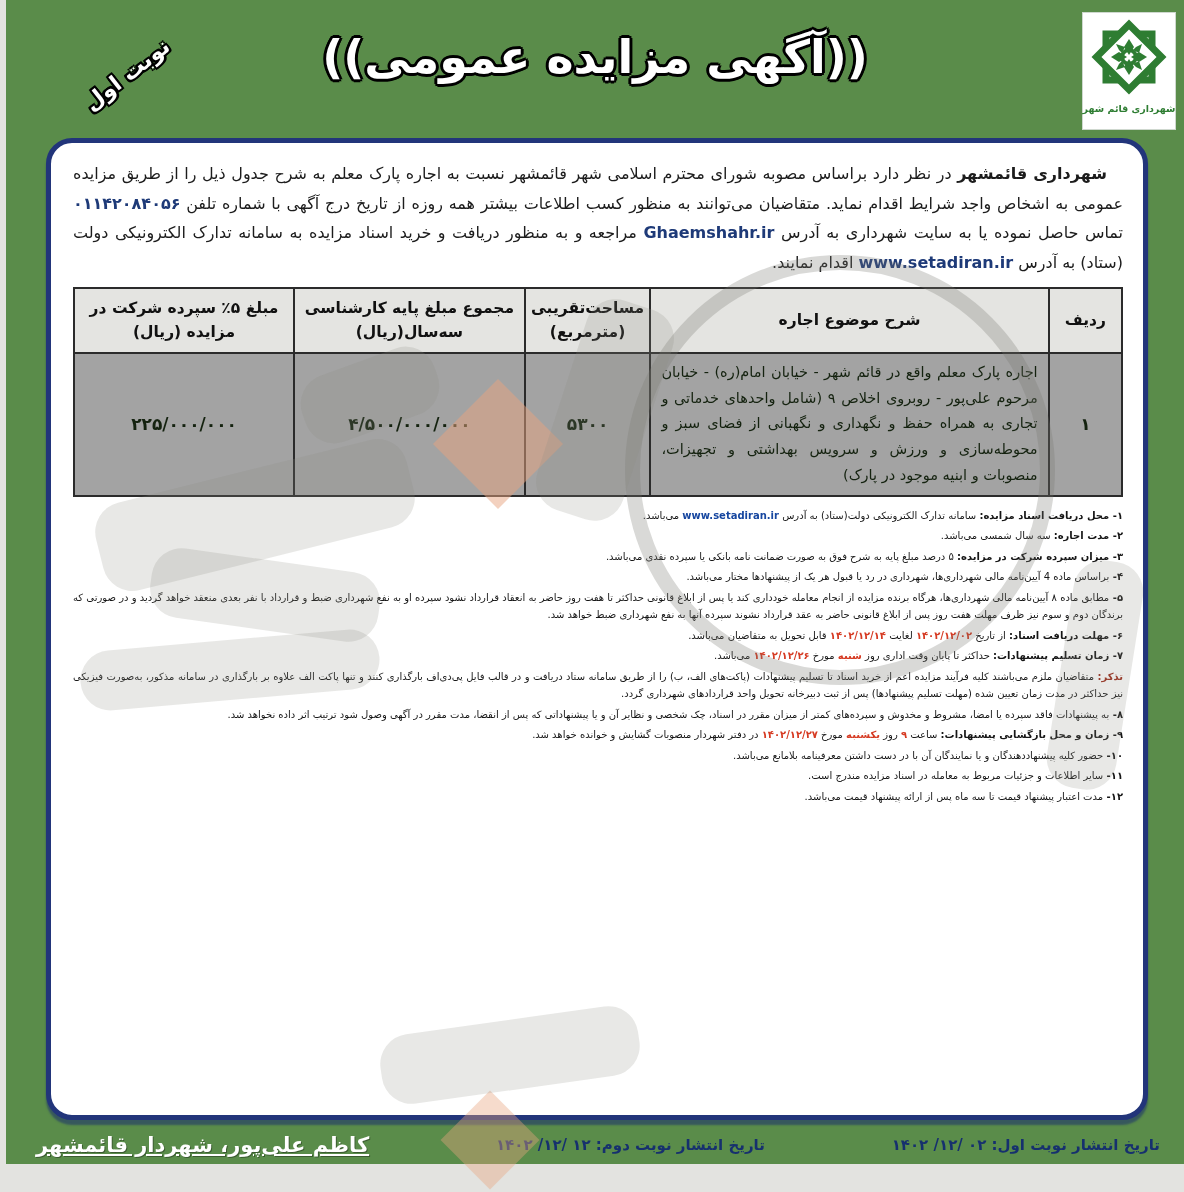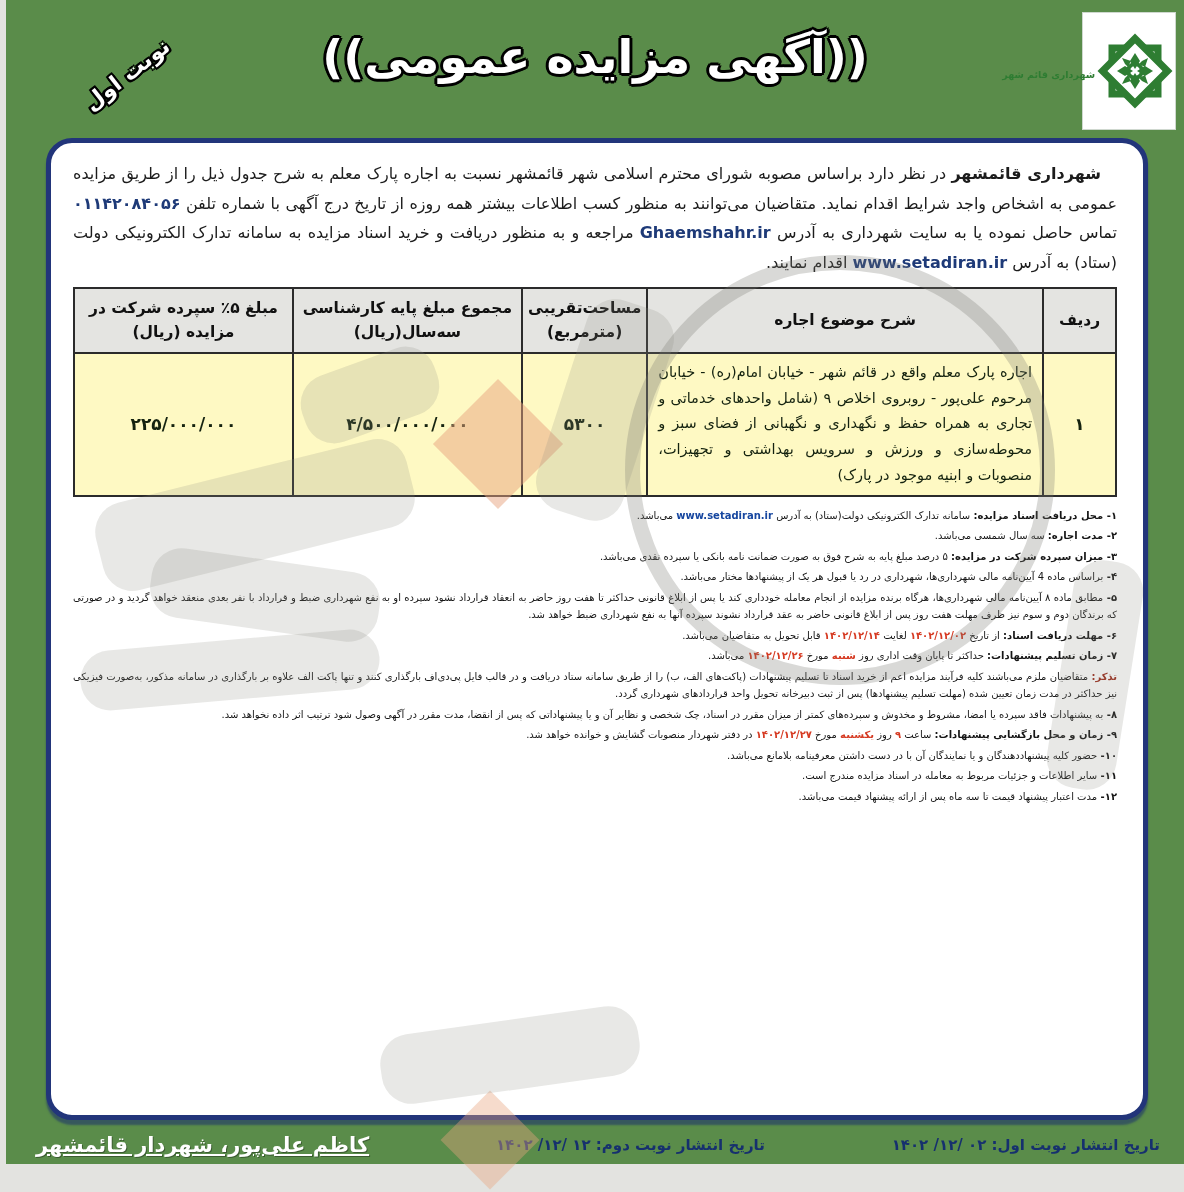--- a/index.html
+++ b/index.html
@@ -9,41 +9,41 @@
   .hdr{position:absolute;left:0;top:0;width:100%;height:138px;}
   .title{position:absolute;top:30px;right:260px;left:260px;text-align:center;
     font-size:46px;font-weight:bold;color:#fff;letter-spacing:1px;
     text-shadow:-2px -2px 0 #000,2px -2px 0 #000,-2px 2px 0 #000,2px 2px 0 #000,
       0 -3px 0 #000,0 3px 0 #000,-3px 0 0 #000,3px 0 0 #000;}
   .runlabel{position:absolute;left:70px;top:62px;transform:rotate(-38deg);
     font-size:22px;font-weight:bold;color:#fff;
     text-shadow:-2px -2px 0 #000,2px -2px 0 #000,-2px 2px 0 #000,2px 2px 0 #000,
       0 -2px 0 #000,0 2px 0 #000,-2px 0 0 #000,2px 0 0 #000;}
   .logo{position:absolute;right:8px;top:12px;width:94px;height:118px;background:#fff;
-    border:1px solid #cfd8cf;display:flex;flex-direction:row;align-items:center;
+    border:1px solid #cfd8cf;display:flex;flex-direction:column;align-items:center;
     justify-content:flex-start;padding-top:4px;box-sizing:border-box;}
   .logo .cap{font-size:9.5px;font-weight:bold;color:#2e7d32;margin-top:2px;white-space:nowrap;}
   
   .box{position:absolute;left:40px;right:36px;top:138px;height:982px;background:#fff;
     border:5px solid #22357a;border-radius:26px;box-sizing:border-box;
-    padding:16px 26px 8px 22px;overflow:hidden;
+    padding:16px 20px 8px 22px;overflow:hidden;
     box-shadow:0 5px 2px rgba(25,45,110,.55);}
   .intro{font-size:16px;line-height:1.85;color:#1c1c1c;text-align:justify;
     text-indent:16px;margin:0 0 10px 0;}
   .b{font-weight:bold;}
   .navy{color:#1e3a78;font-weight:bold;}
   .link{color:#1747a0;font-weight:bold;text-decoration:none;}
   .red{color:#d63a22;font-weight:bold;}
   .notelbl{color:#9c2b1a;font-weight:bold;}
   
   table{width:100%;border-collapse:collapse;margin:0 0 10px 0;}
   th,td{border:2px solid #2b2b2b;}
   th{background:#e4e4e1;font-size:15.5px;font-weight:bold;color:#111;
     padding:8px 5px;line-height:1.5;text-align:center;}
-  td{background:#fef9c3;padding:6px 10px;color:#14220f;margin-left:34px;}
+  td{background:#a3a3a3;padding:6px 10px;color:#14220f;margin-left:34px;}
   td.num{text-align:center;font-size:17px;font-weight:600;}
   td.desc{font-size:14.5px;line-height:1.78;text-align:justify;font-weight:500;}
   
   .terms{font-size:10px;line-height:1.75;color:#161616;}
   .item{text-align:justify;margin:0 0 3px 0;}
   
   .footer{position:absolute;left:30px;right:24px;top:1124px;height:42px;
     display:flex;align-items:center;justify-content:space-between;}
   .pub{font-size:15px;font-weight:bold;color:#16306e;white-space:nowrap;}
   .sig{font-size:21px;font-weight:bold;color:#fff;white-space:nowrap;

